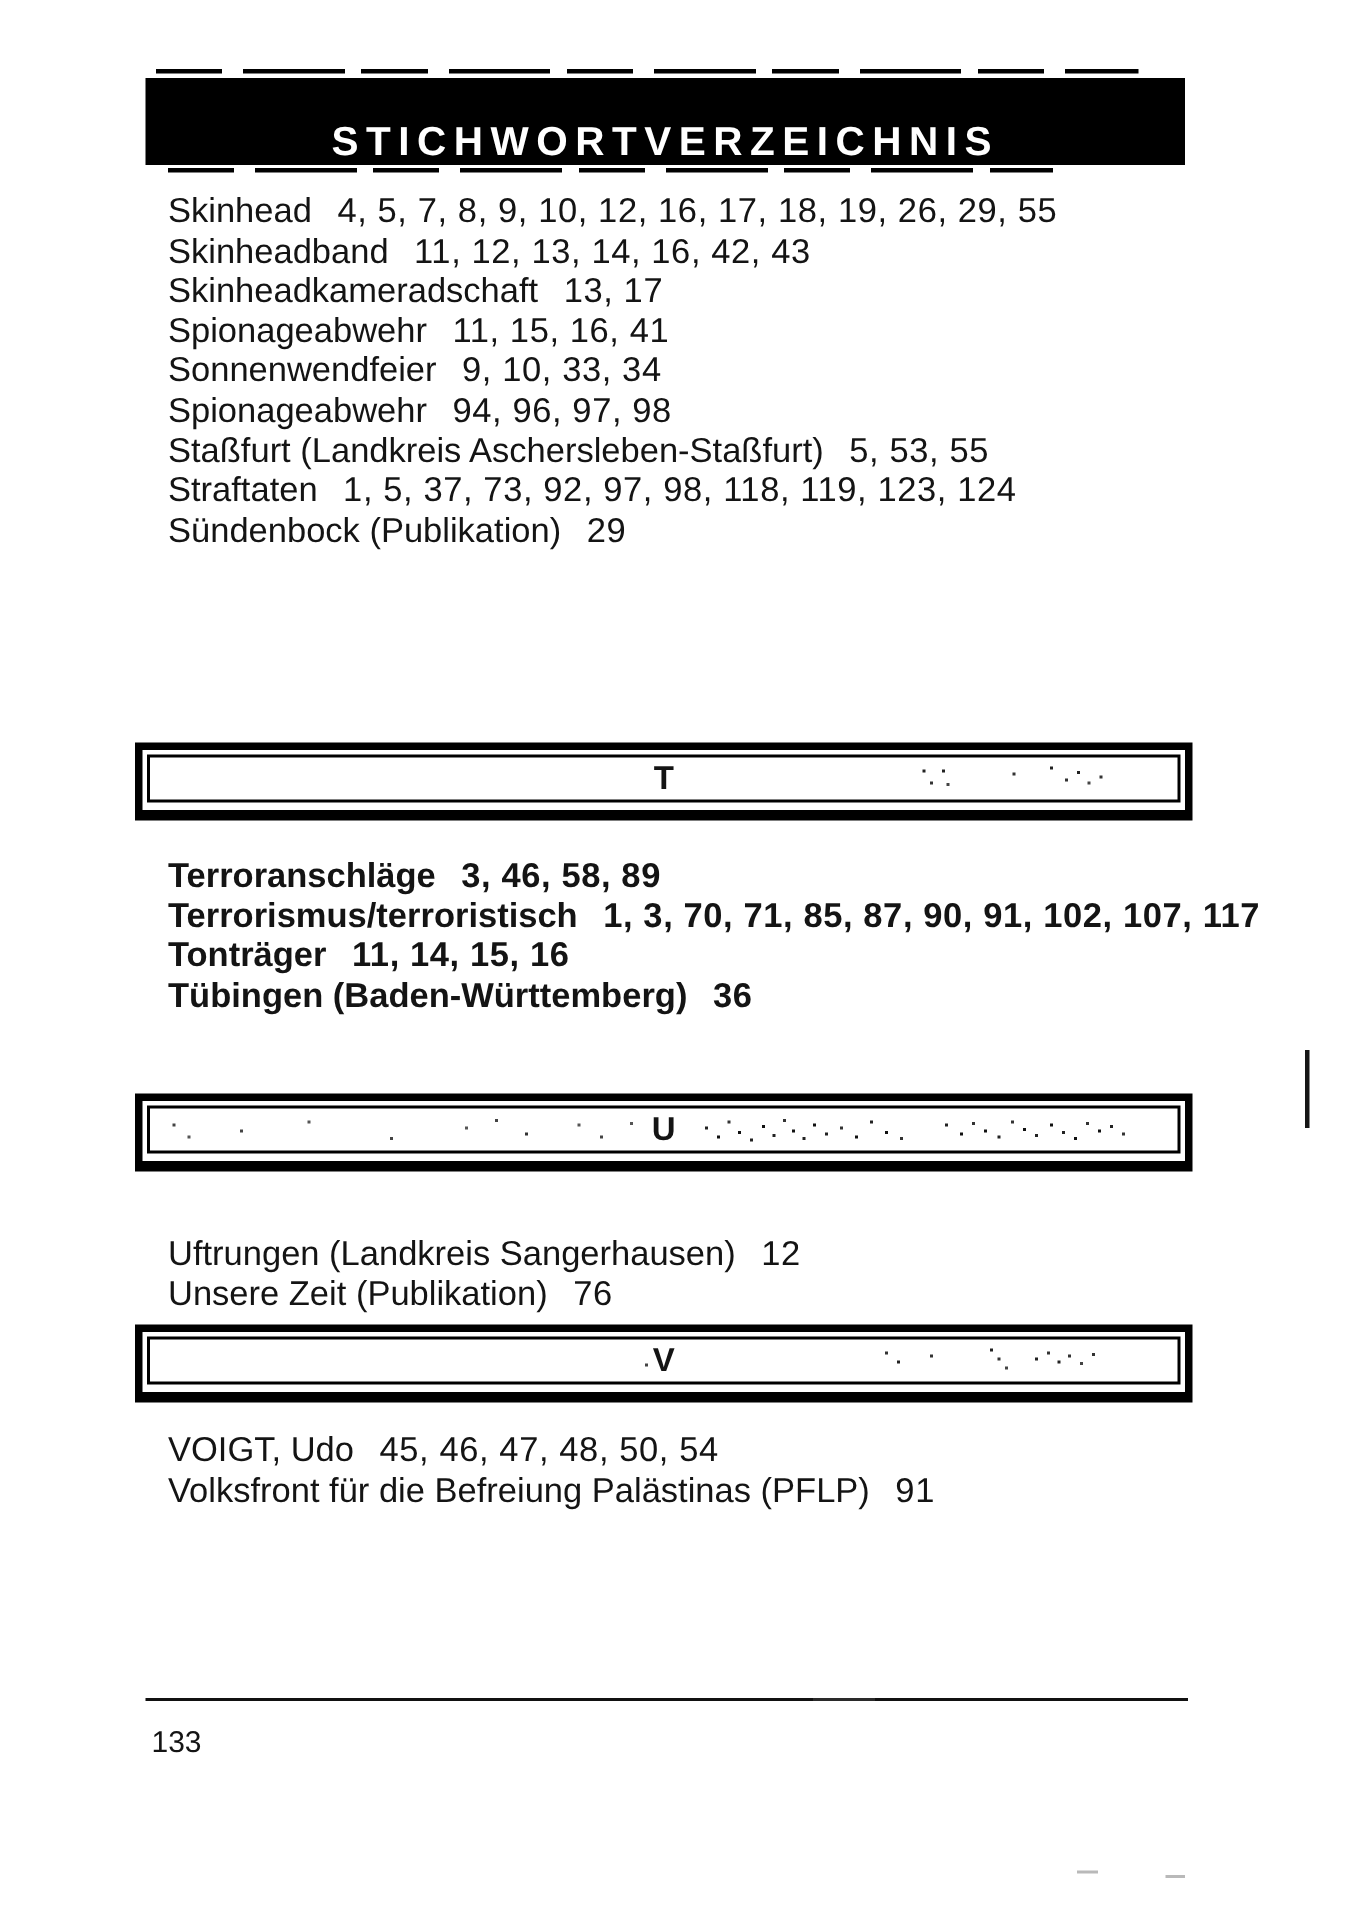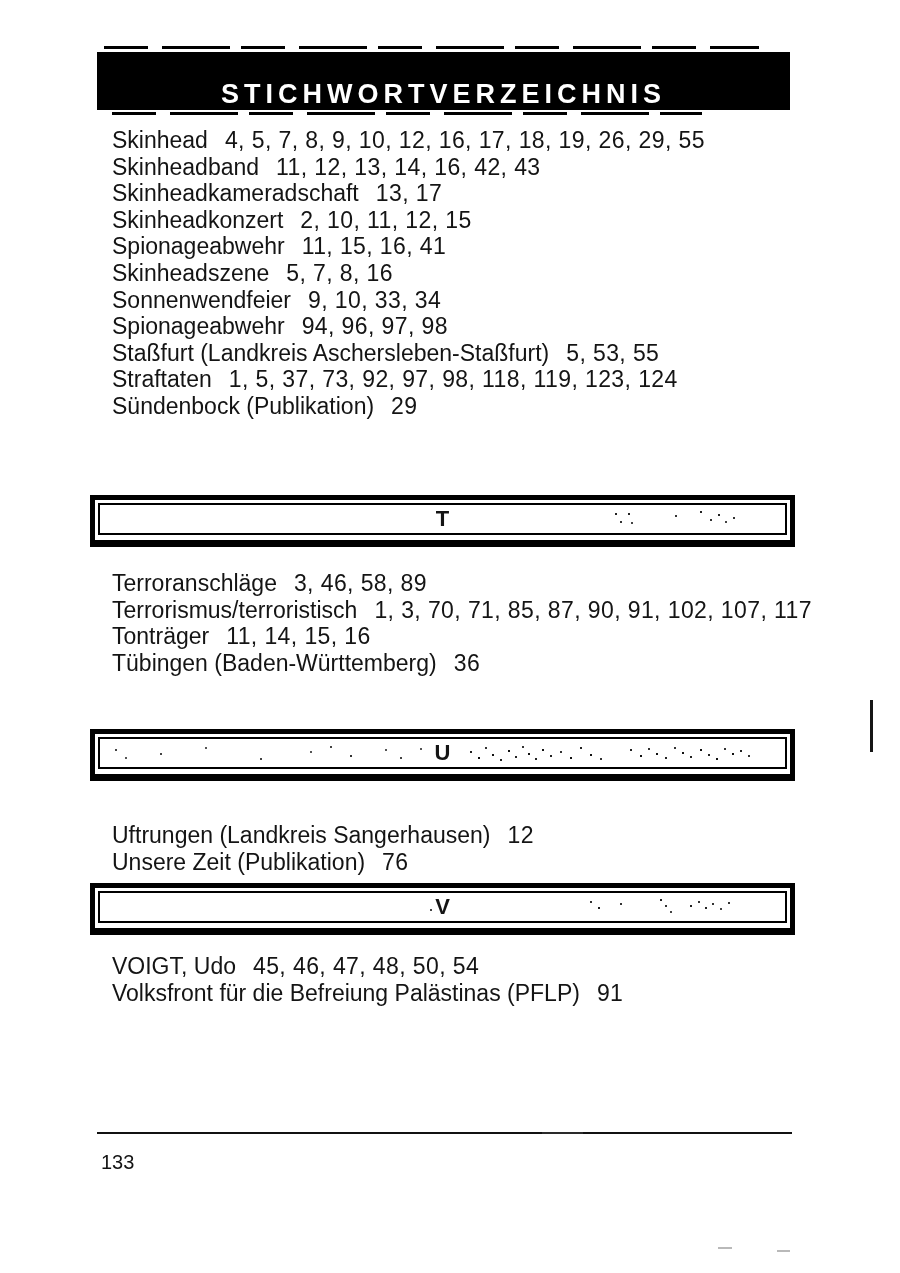--- a/index.html
+++ b/index.html
@@ -40,21 +40,21 @@
   }
 
   .entries {
     position: absolute;
     left: 100px;
     font-size: 23px;
     line-height: 26.6px;
     margin-left: 12px;
   }
   .entries-s { top: 127px; }
-  .entries-t { top: 570px; }
+  .entries-t { top: 570px; font-weight: bold; }
   .entries-u { top: 822px; }
   .entries-v { top: 953px; }
   .entry { white-space: nowrap; }
   .entry .pages { margin-left: 17px; letter-spacing: 0.4px; }
 
   
   .divider {
     position: absolute;
     left: 90px;
     width: 705px;
@@ -141,23 +141,21 @@
   <div class="rag rag-top"></div>
   <div class="header-bar">
     <span>STICHWORTVERZEICHNIS</span>
   </div>
   <div class="rag rag-bottom"></div>
 
   <div class="entries entries-s">
     <div class="entry"><span class="term">Skinhead</span><span class="pages">4, 5, 7, 8, 9, 10, 12, 16, 17, 18, 19, 26, 29, 55</span></div>
     <div class="entry"><span class="term">Skinheadband</span><span class="pages">11, 12, 13, 14, 16, 42, 43</span></div>
     <div class="entry"><span class="term">Skinheadkameradschaft</span><span class="pages">13, 17</span></div>
-    <div class="entry"><span class="term">Skinheadkonzert</span><span class="pages">2, 10, 11, 12, 15</span></div>
     <div class="entry"><span class="term">Spionageabwehr</span><span class="pages">11, 15, 16, 41</span></div>
-    <div class="entry"><span class="term">Skinheadszene</span><span class="pages">5, 7, 8, 16</span></div>
     <div class="entry"><span class="term">Sonnenwendfeier</span><span class="pages">9, 10, 33, 34</span></div>
     <div class="entry"><span class="term">Spionageabwehr</span><span class="pages">94, 96, 97, 98</span></div>
     <div class="entry"><span class="term">Staßfurt (Landkreis Aschersleben-Staßfurt)</span><span class="pages">5, 53, 55</span></div>
     <div class="entry"><span class="term">Straftaten</span><span class="pages">1, 5, 37, 73, 92, 97, 98, 118, 119, 123, 124</span></div>
     <div class="entry"><span class="term">Sündenbock (Publikation)</span><span class="pages">29</span></div>
   </div>
 
   <div class="divider divider-t">
     <div class="divider-inner">
       <span class="divider-letter">T</span>

